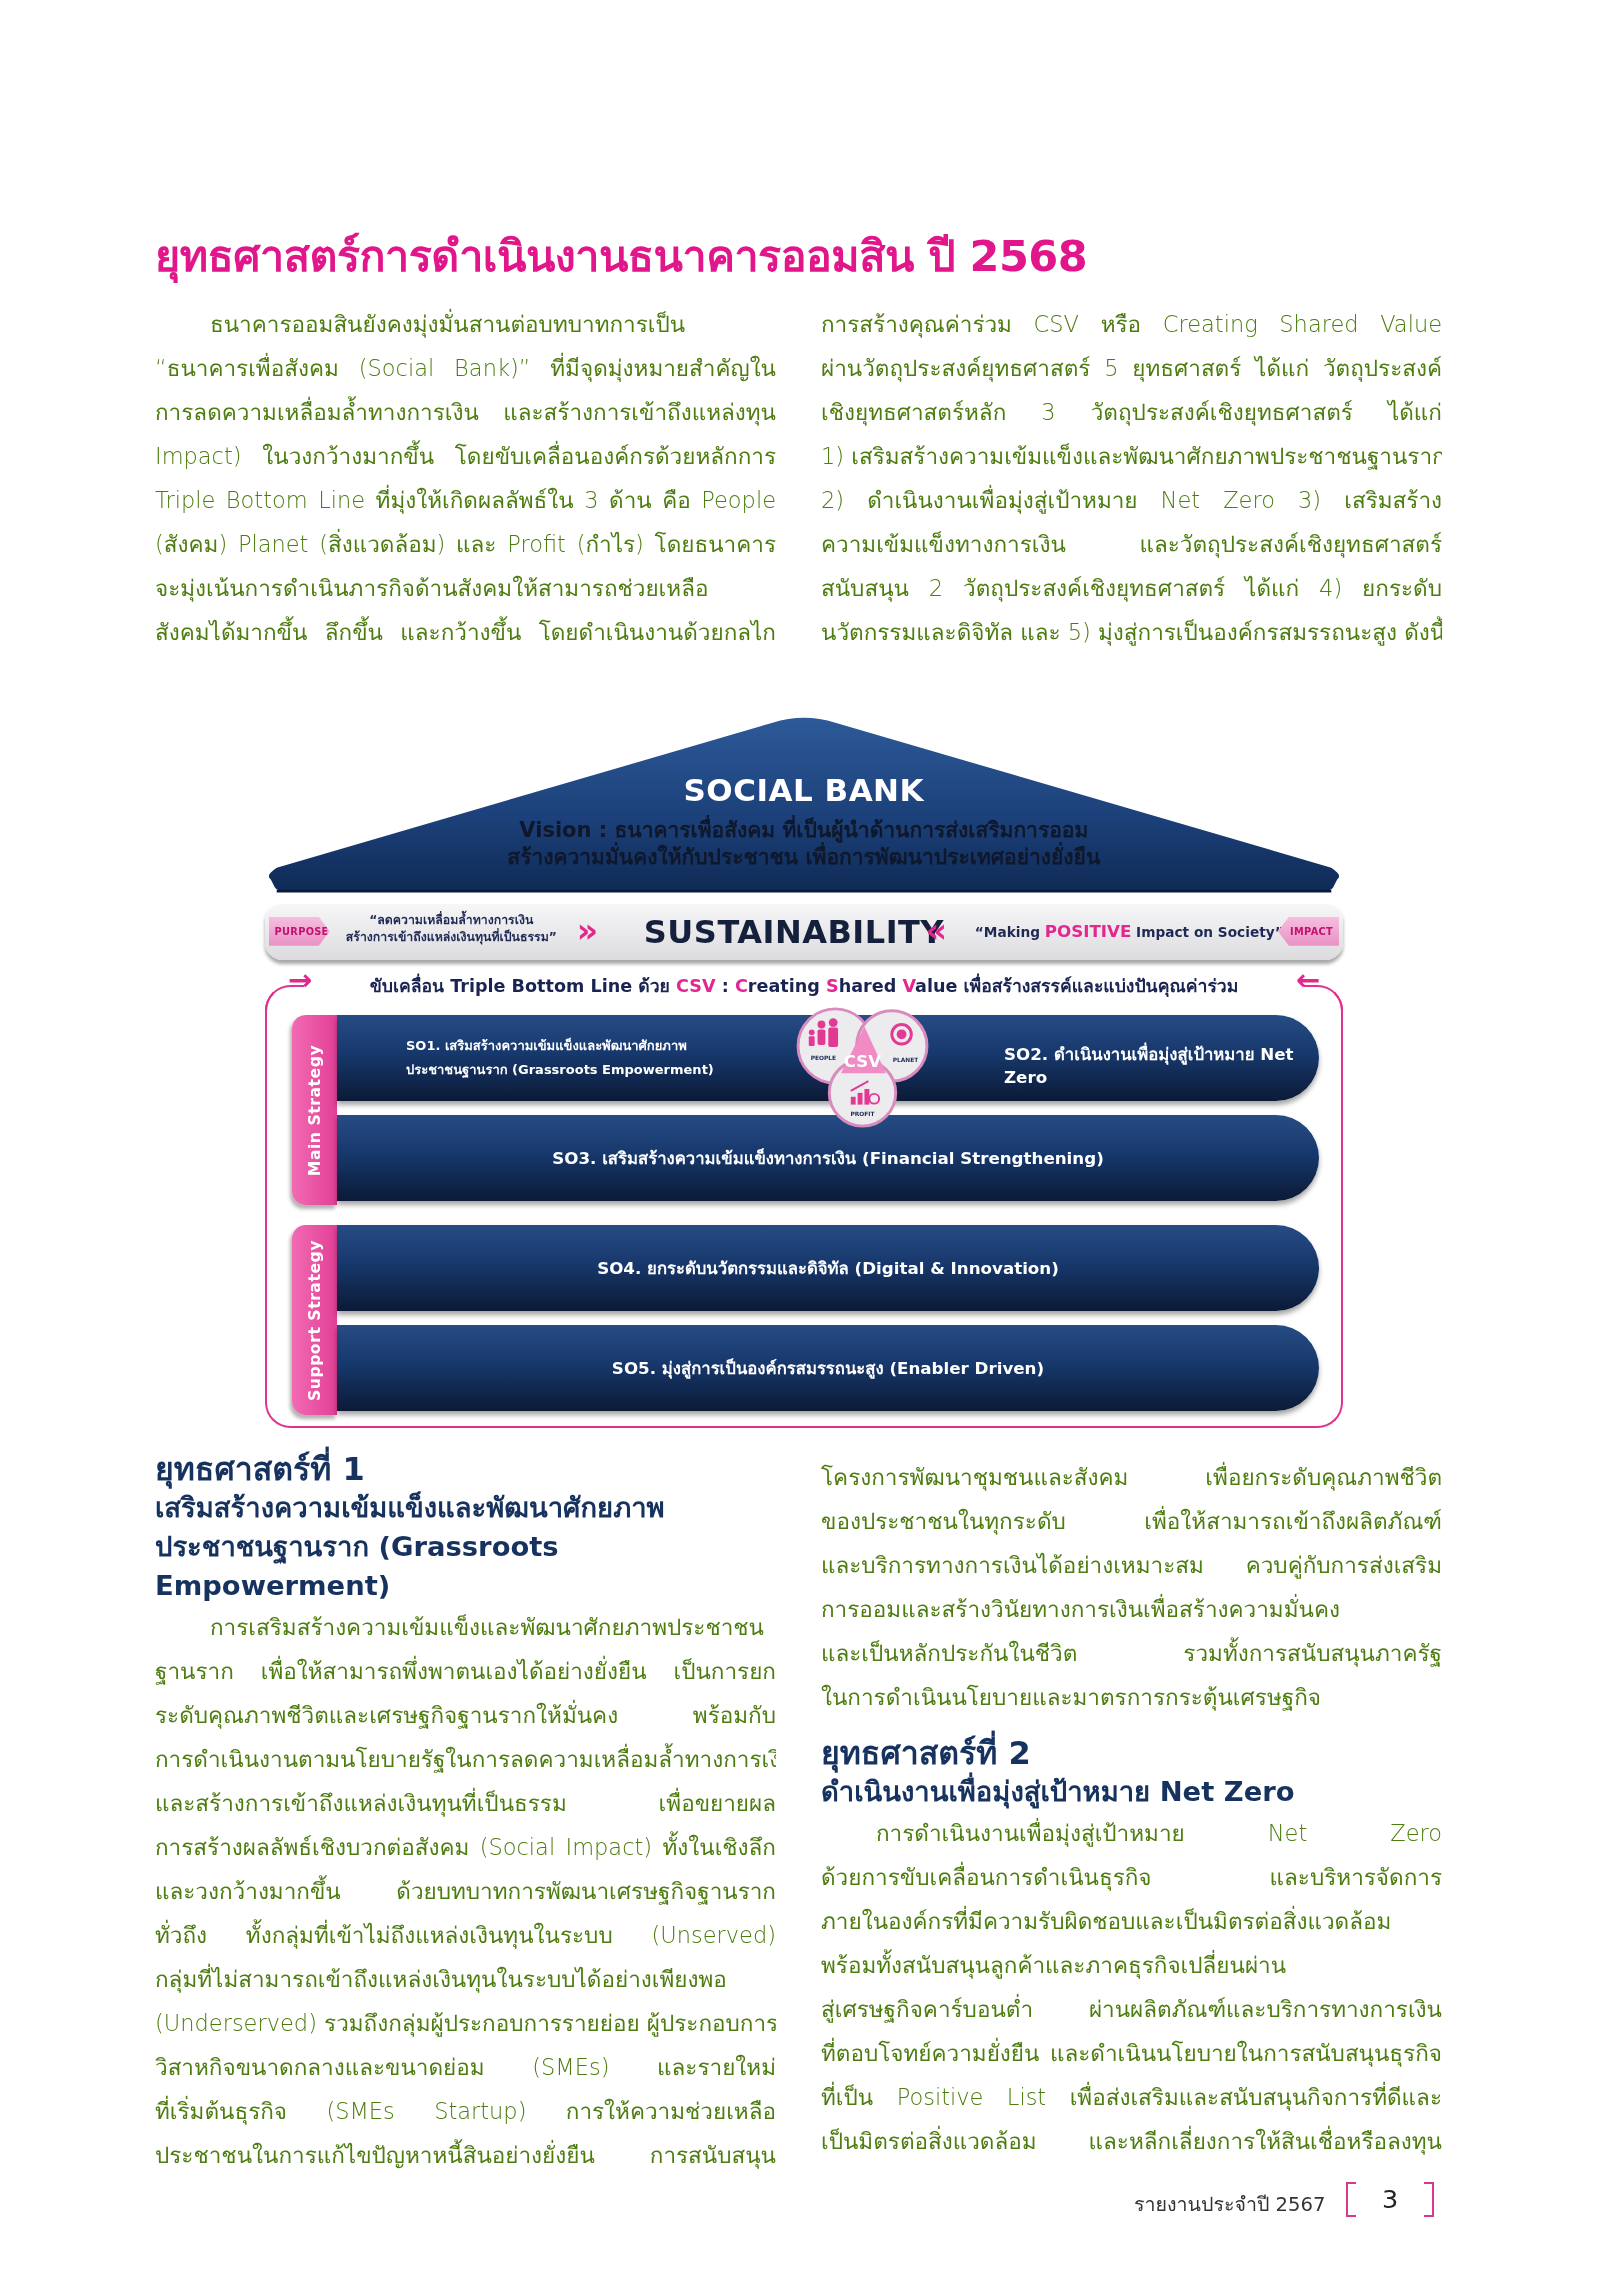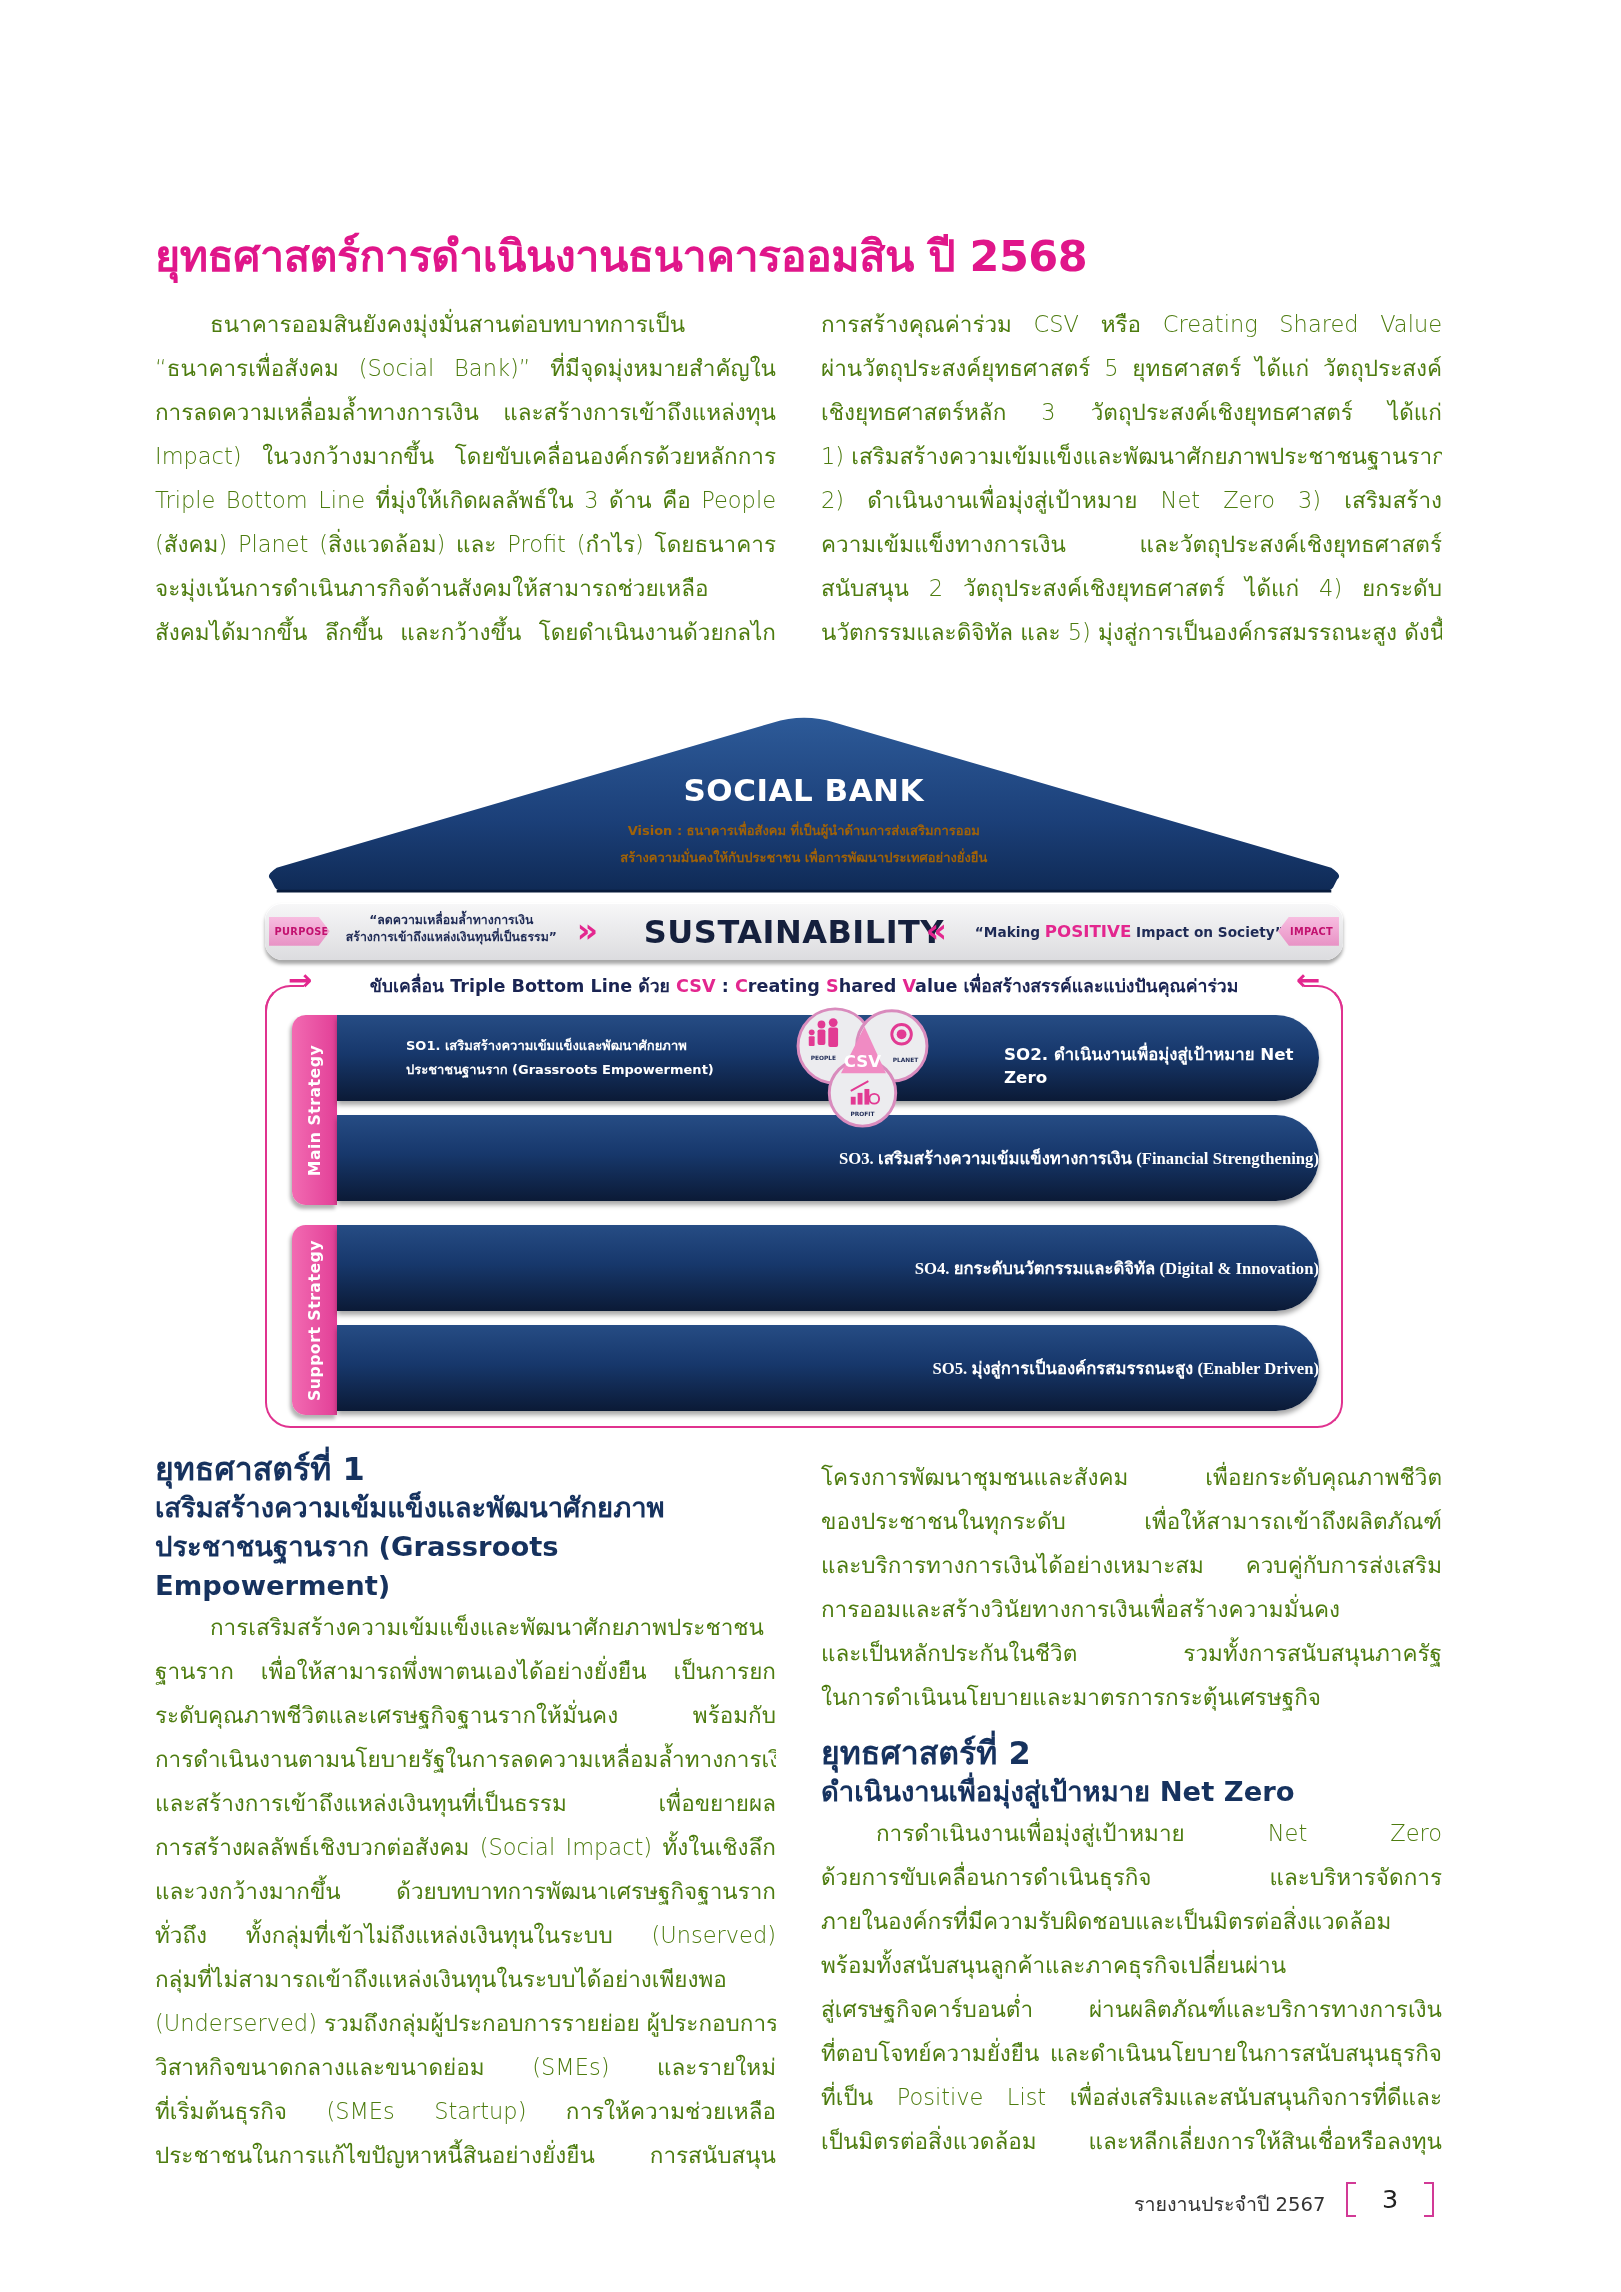--- a/index.html
+++ b/index.html
@@ -28,21 +28,21 @@
   .diagram { position: absolute; left: 255px; top: 711px; width: 1098px; height: 725px; }
 
   .roof { position: absolute; left: 7.8px; top: 0; width: 1082px; height: 186px; }
   .roof svg { width: 100%; height: 100%; display: block; }
   .roof-title {
     position: absolute; left: 0; width: 100%; top: 61px; text-align: center;
     color: #fff; font-weight: bold; font-size: 31px; letter-spacing: 0.5px;
   }
   .roof-vision {
     position: absolute; left: 0; width: 100%; top: 106px; text-align: center;
-    color: #a16207; font-weight: bold; font-size: 13px; line-height: 27.4px;
+    color: #0f172a; font-weight: bold; font-size: 21px; line-height: 27.4px;
   }
 
   .sustain-bar {
     position: absolute; left: 9.8px; top: 192px; width: 1078px; height: 57px;
     border-radius: 17.6px;
     background: linear-gradient(#f7f7f8, #dcdcdf);
     box-shadow: 0 3.9px 3.9px rgba(0,0,0,0.35), inset 0 1px 0 #fff;
   }
   .tag {
     position: absolute; top: 13.7px; height: 29px; padding: 0 5.9px;
@@ -95,21 +95,21 @@
   .group-support { top: 514px; height: 190px; }
 
   .pill {
     position: absolute; left: 82px; width: 982px; height: 86px;
     border-radius: 0 43px 43px 0;
     background: linear-gradient(#264c84 0%, #17386c 45%, #0b1a36 100%);
     box-shadow: 0 3.9px 4.9px rgba(0,0,0,0.35);
     color: #fff; font-weight: bold; font-size: 16.7px;
     display: flex; align-items: center;
   }
-  .pill.center { justify-content: flex-end; font-family: Liberation Serif, serif; }
+  .pill.center { justify-content: center; }
   .pill-so1 { top: 304px; }
   .pill-so3 { top: 404px; }
   .pill-so4 { top: 514px; }
   .pill-so5 { top: 614px; }
   .so1-text { position: absolute; left: 69px; top: 0; height: 86px; display:flex; flex-direction: column; justify-content: center; font-size: 13px; line-height: 24.5px; }
   .so2-text { position: absolute; left: 667px; top: 0; height: 98px; display: flex; align-items: center; font-size: 16.7px; }
 
   .venn { position: absolute; left: 529px; top: 292px; width: 157px; height: 127px; }
   .venn svg { width: 100%; height: 100%; }
 

